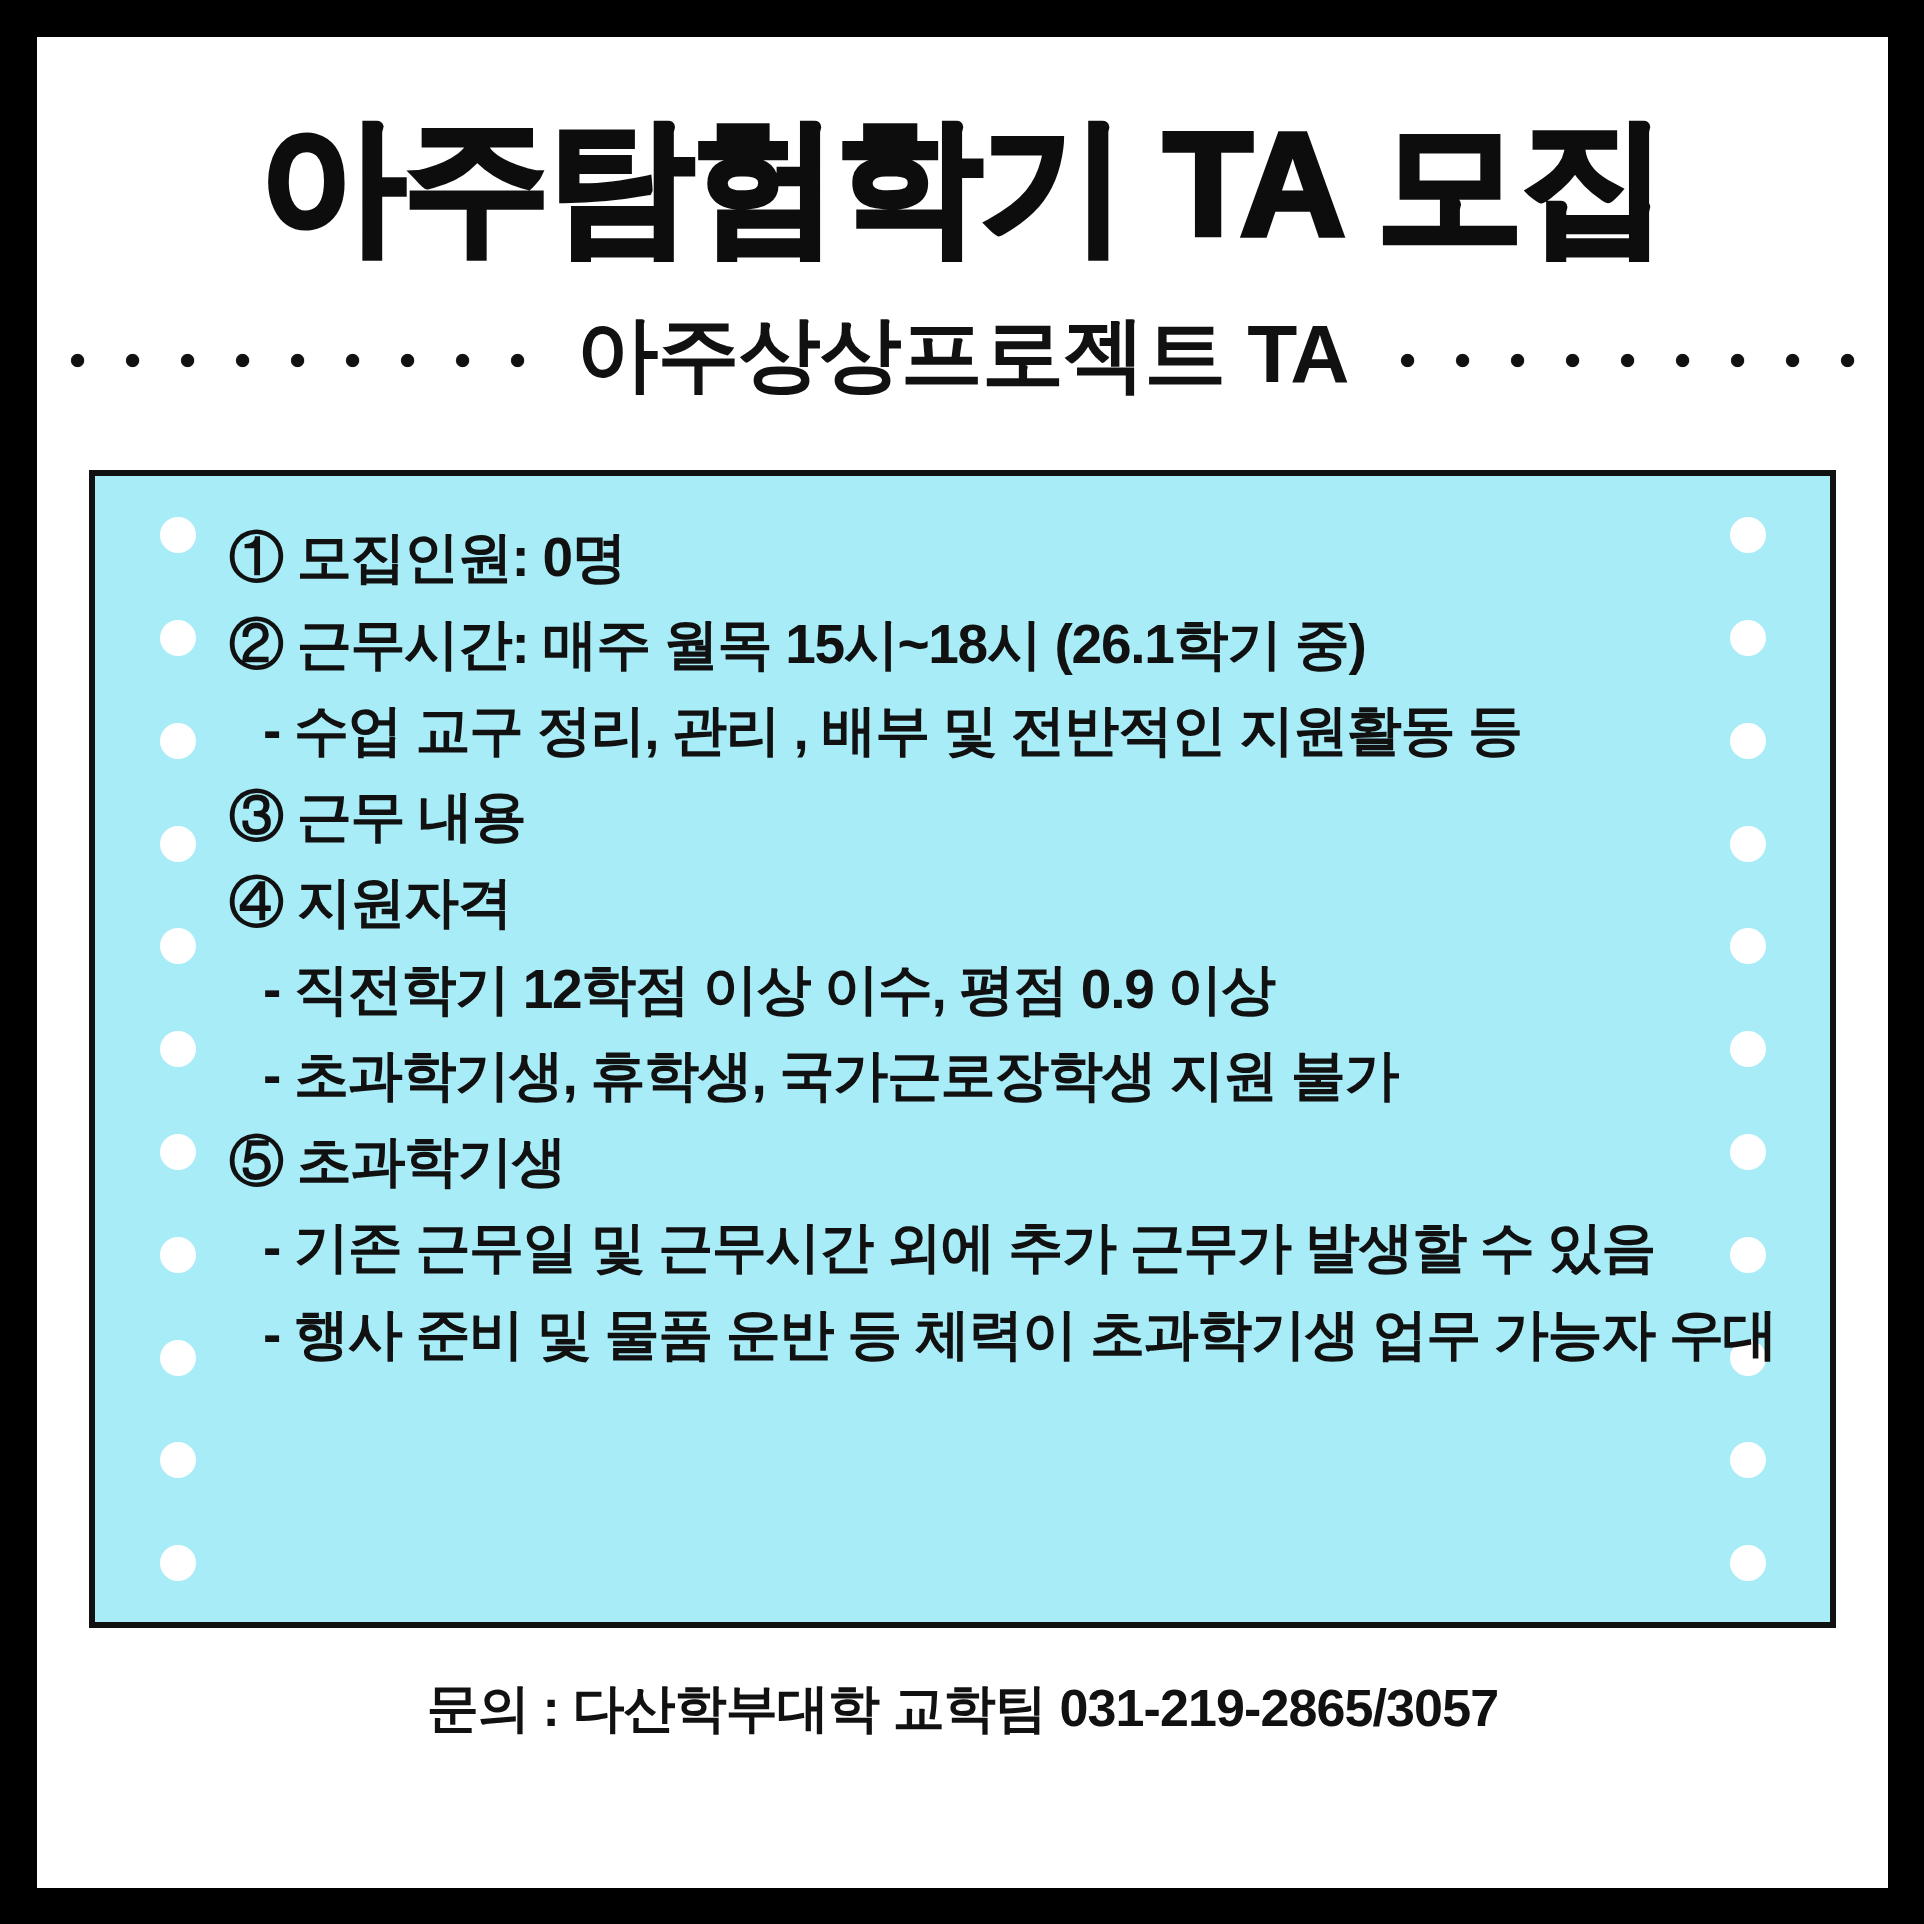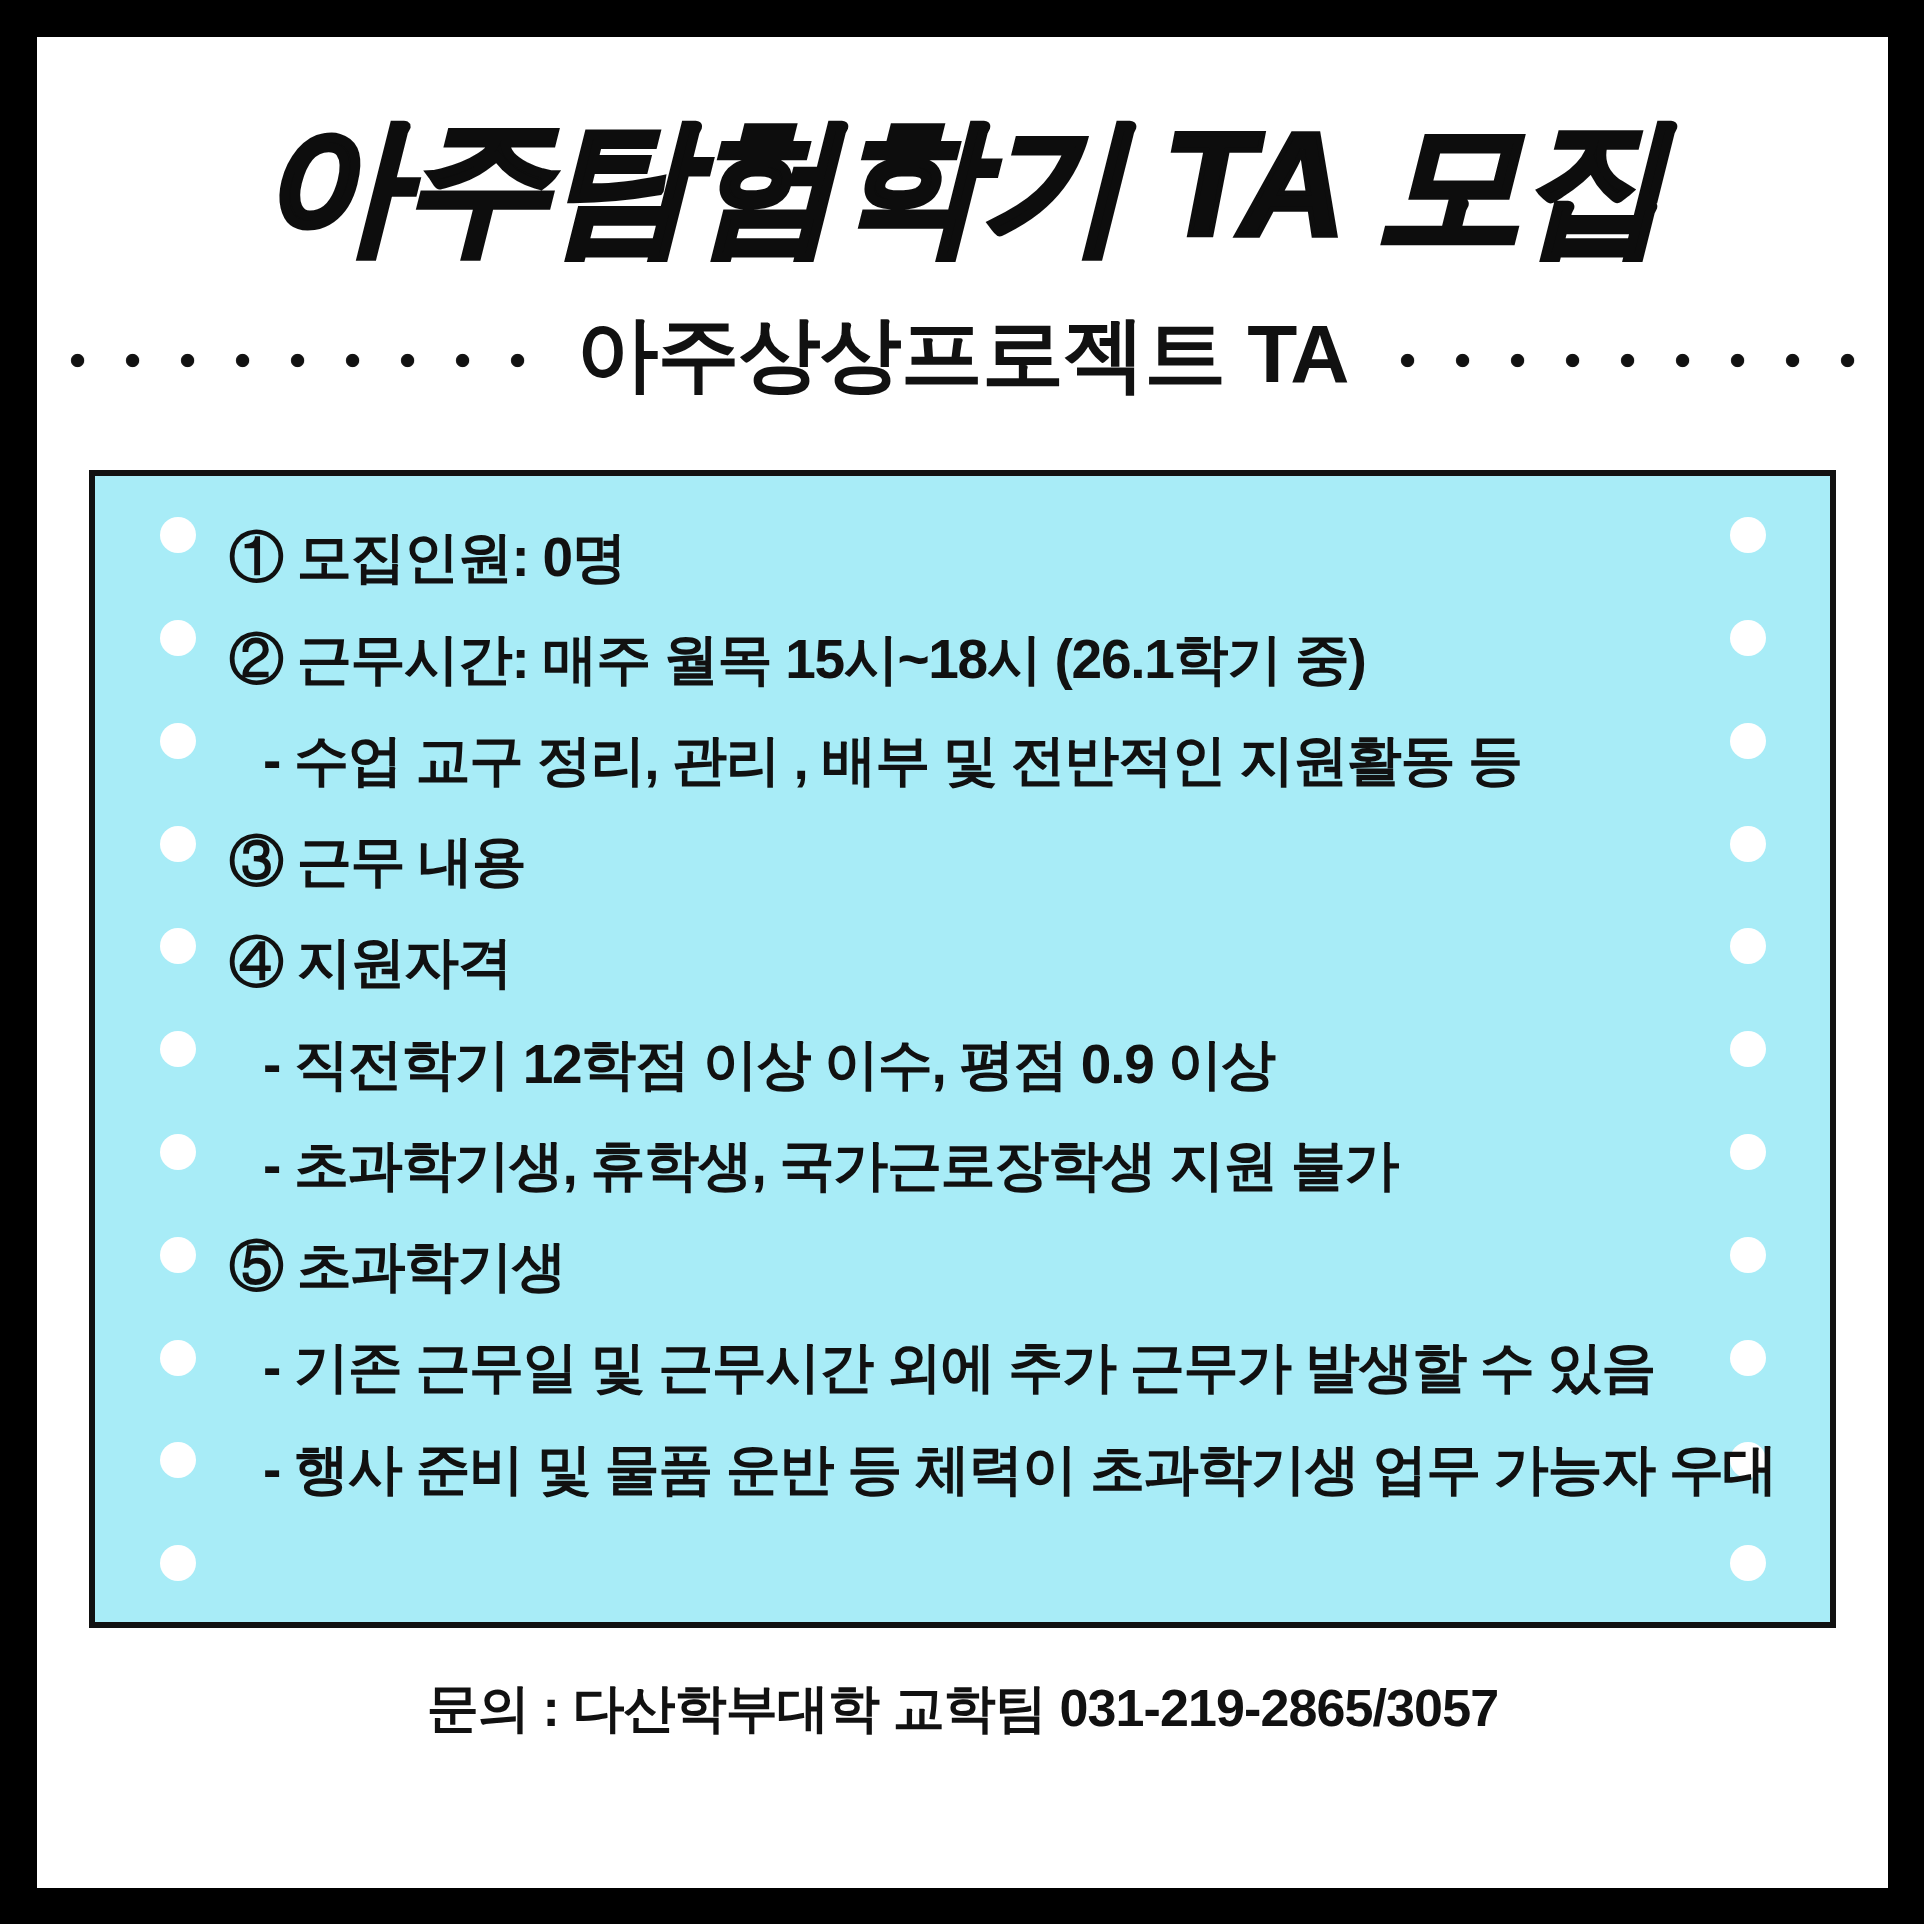--- a/index.html
+++ b/index.html
@@ -34,21 +34,20 @@
 
   
   .title {
     margin-top: 71px;
     font-size: 146px;
     font-weight: bold;
     letter-spacing: -1.8px;
     color: #0d0d0d;
     line-height: 1.05;
     text-align: left;
-    font-style: italic;
     -webkit-text-stroke: 5.3px #0d0d0d;
   }
 
   
   .subtitle-row {
     margin-top: 44px;
     width: 100%;
     display: flex;
     align-items: center;
     justify-content: center;
@@ -110,21 +109,21 @@
     height: 36px;
     border-radius: 50%;
     background: #ffffff;
   }
 
   .lines {
     position: relative;
     z-index: 2;
     display: flex;
     flex-direction: column;
-    gap: 38px;
+    gap: 23px;
   }
   .line {
     font-size: 55px;
     font-weight: bold;
     color: #111111;
     letter-spacing: -1.3px;
     line-height: 1.15;
     white-space: nowrap;
   }
   .line.sub {

